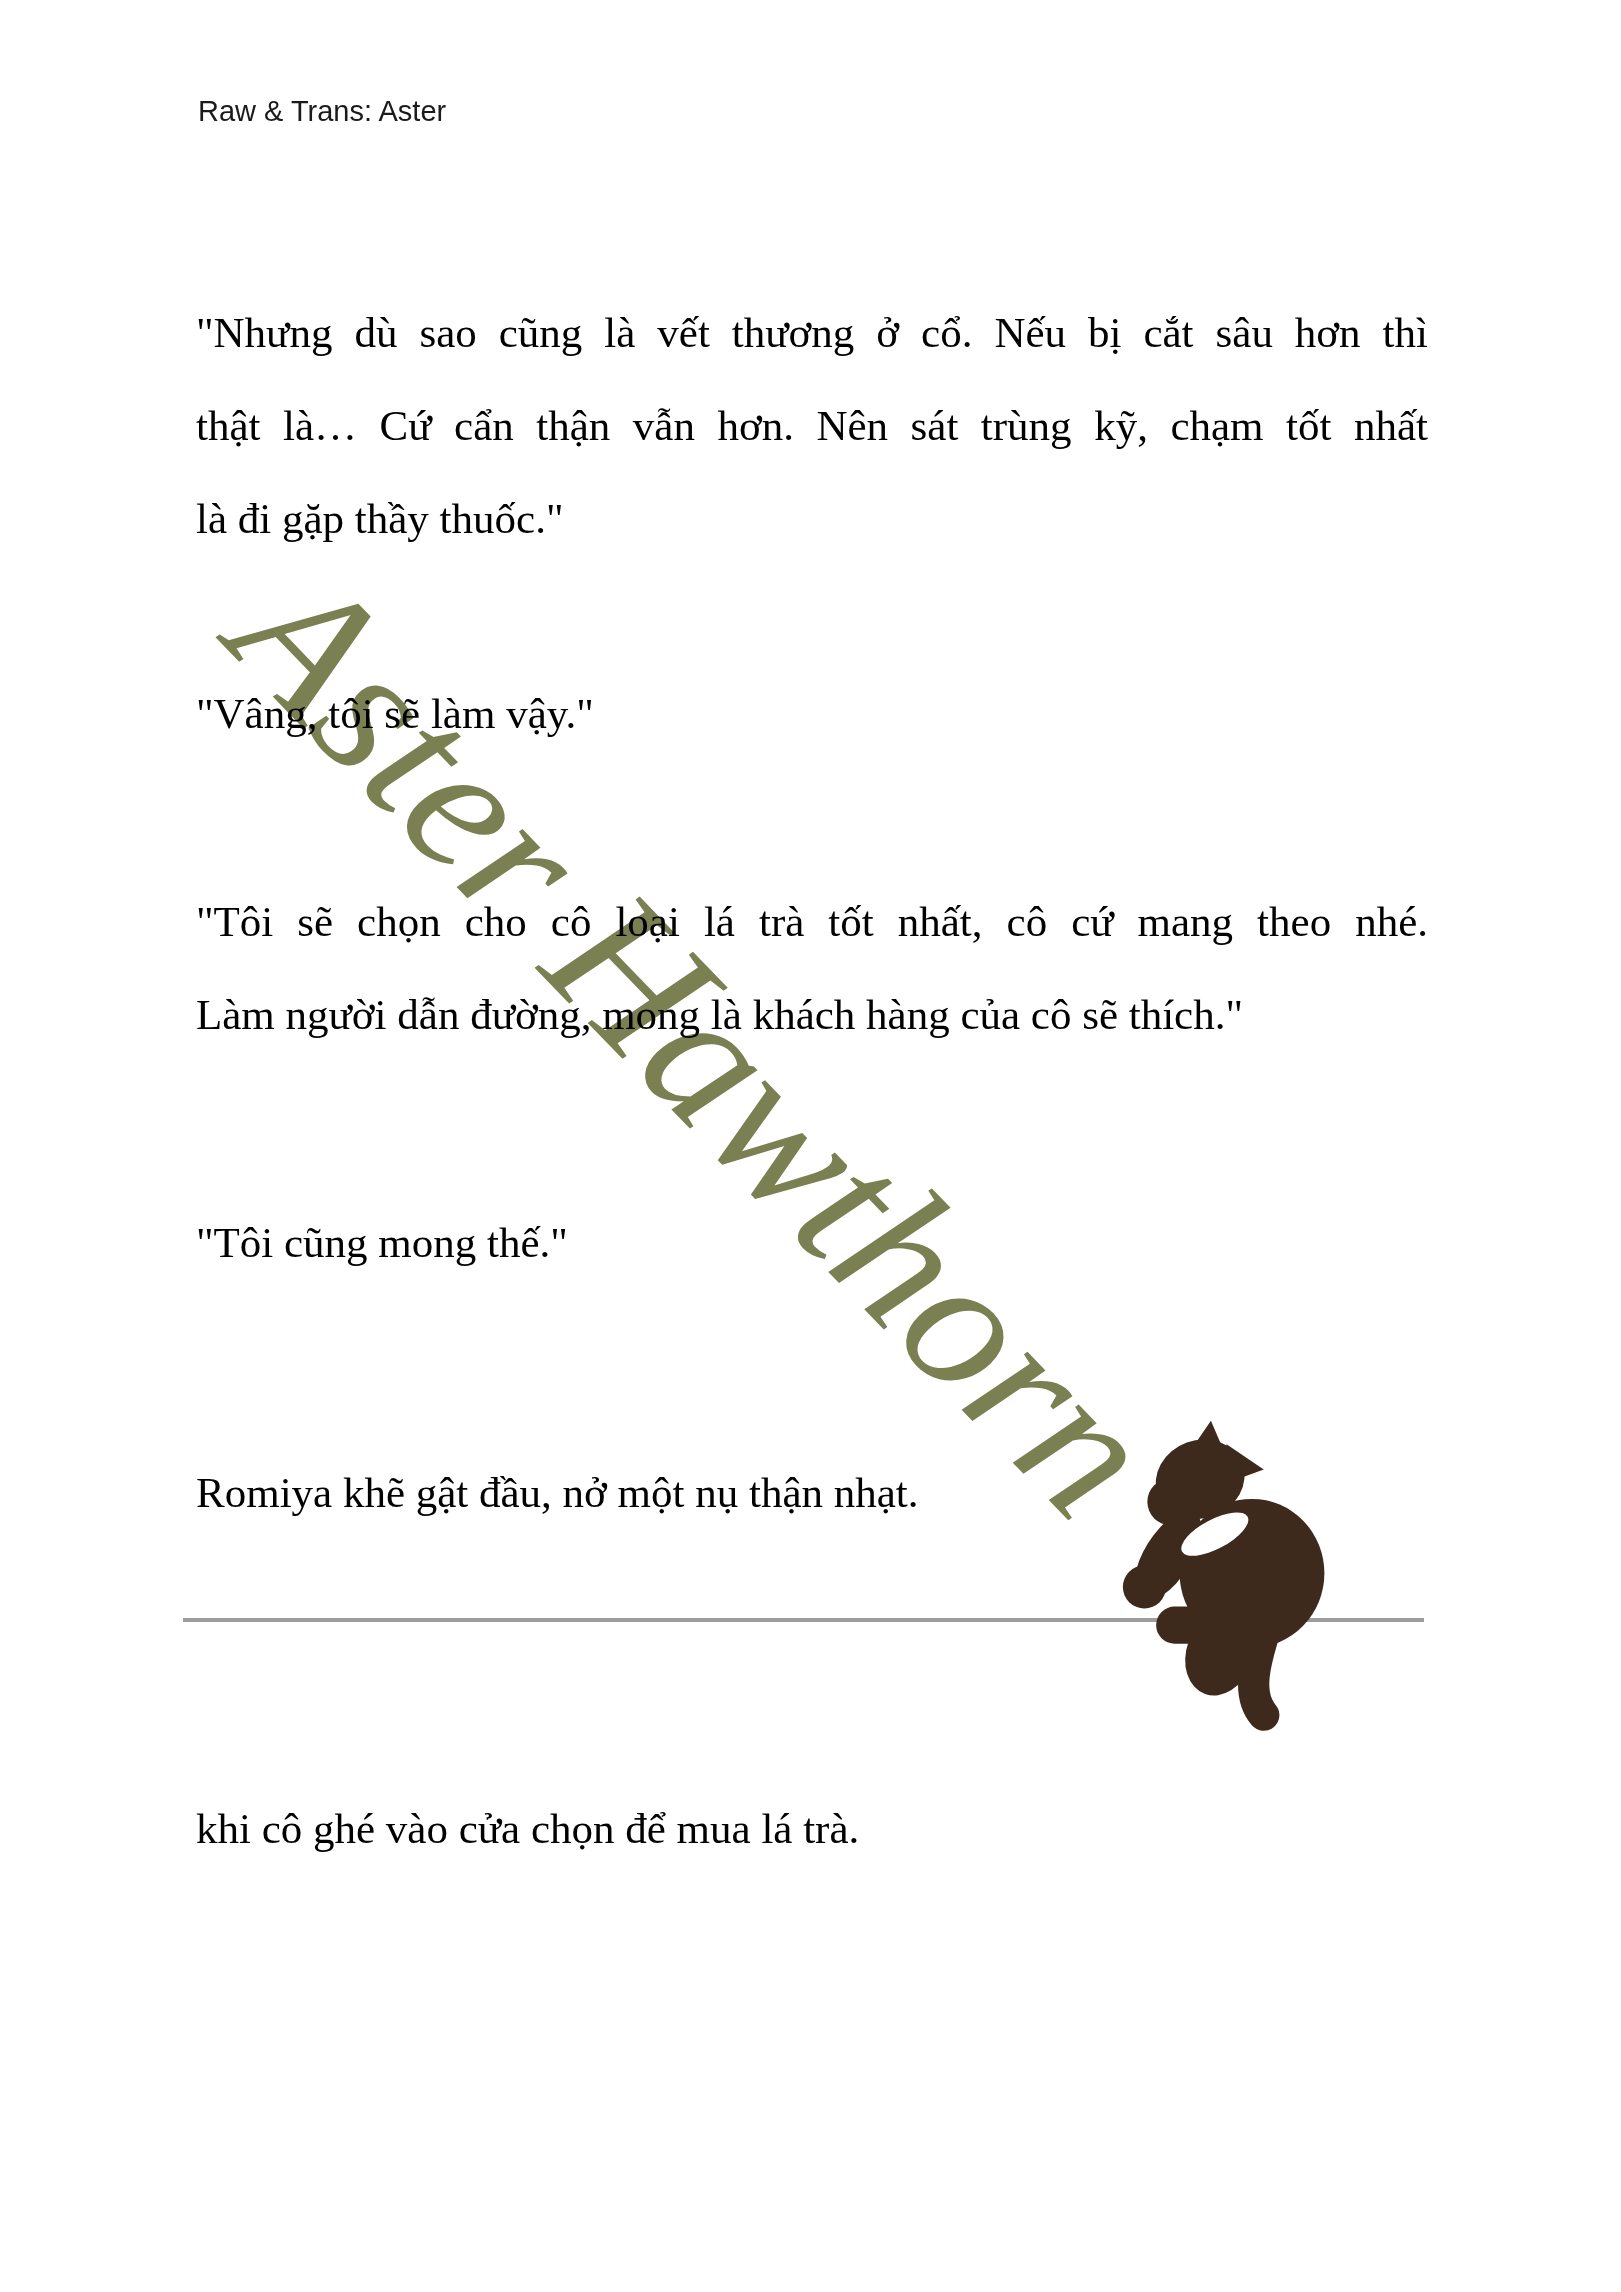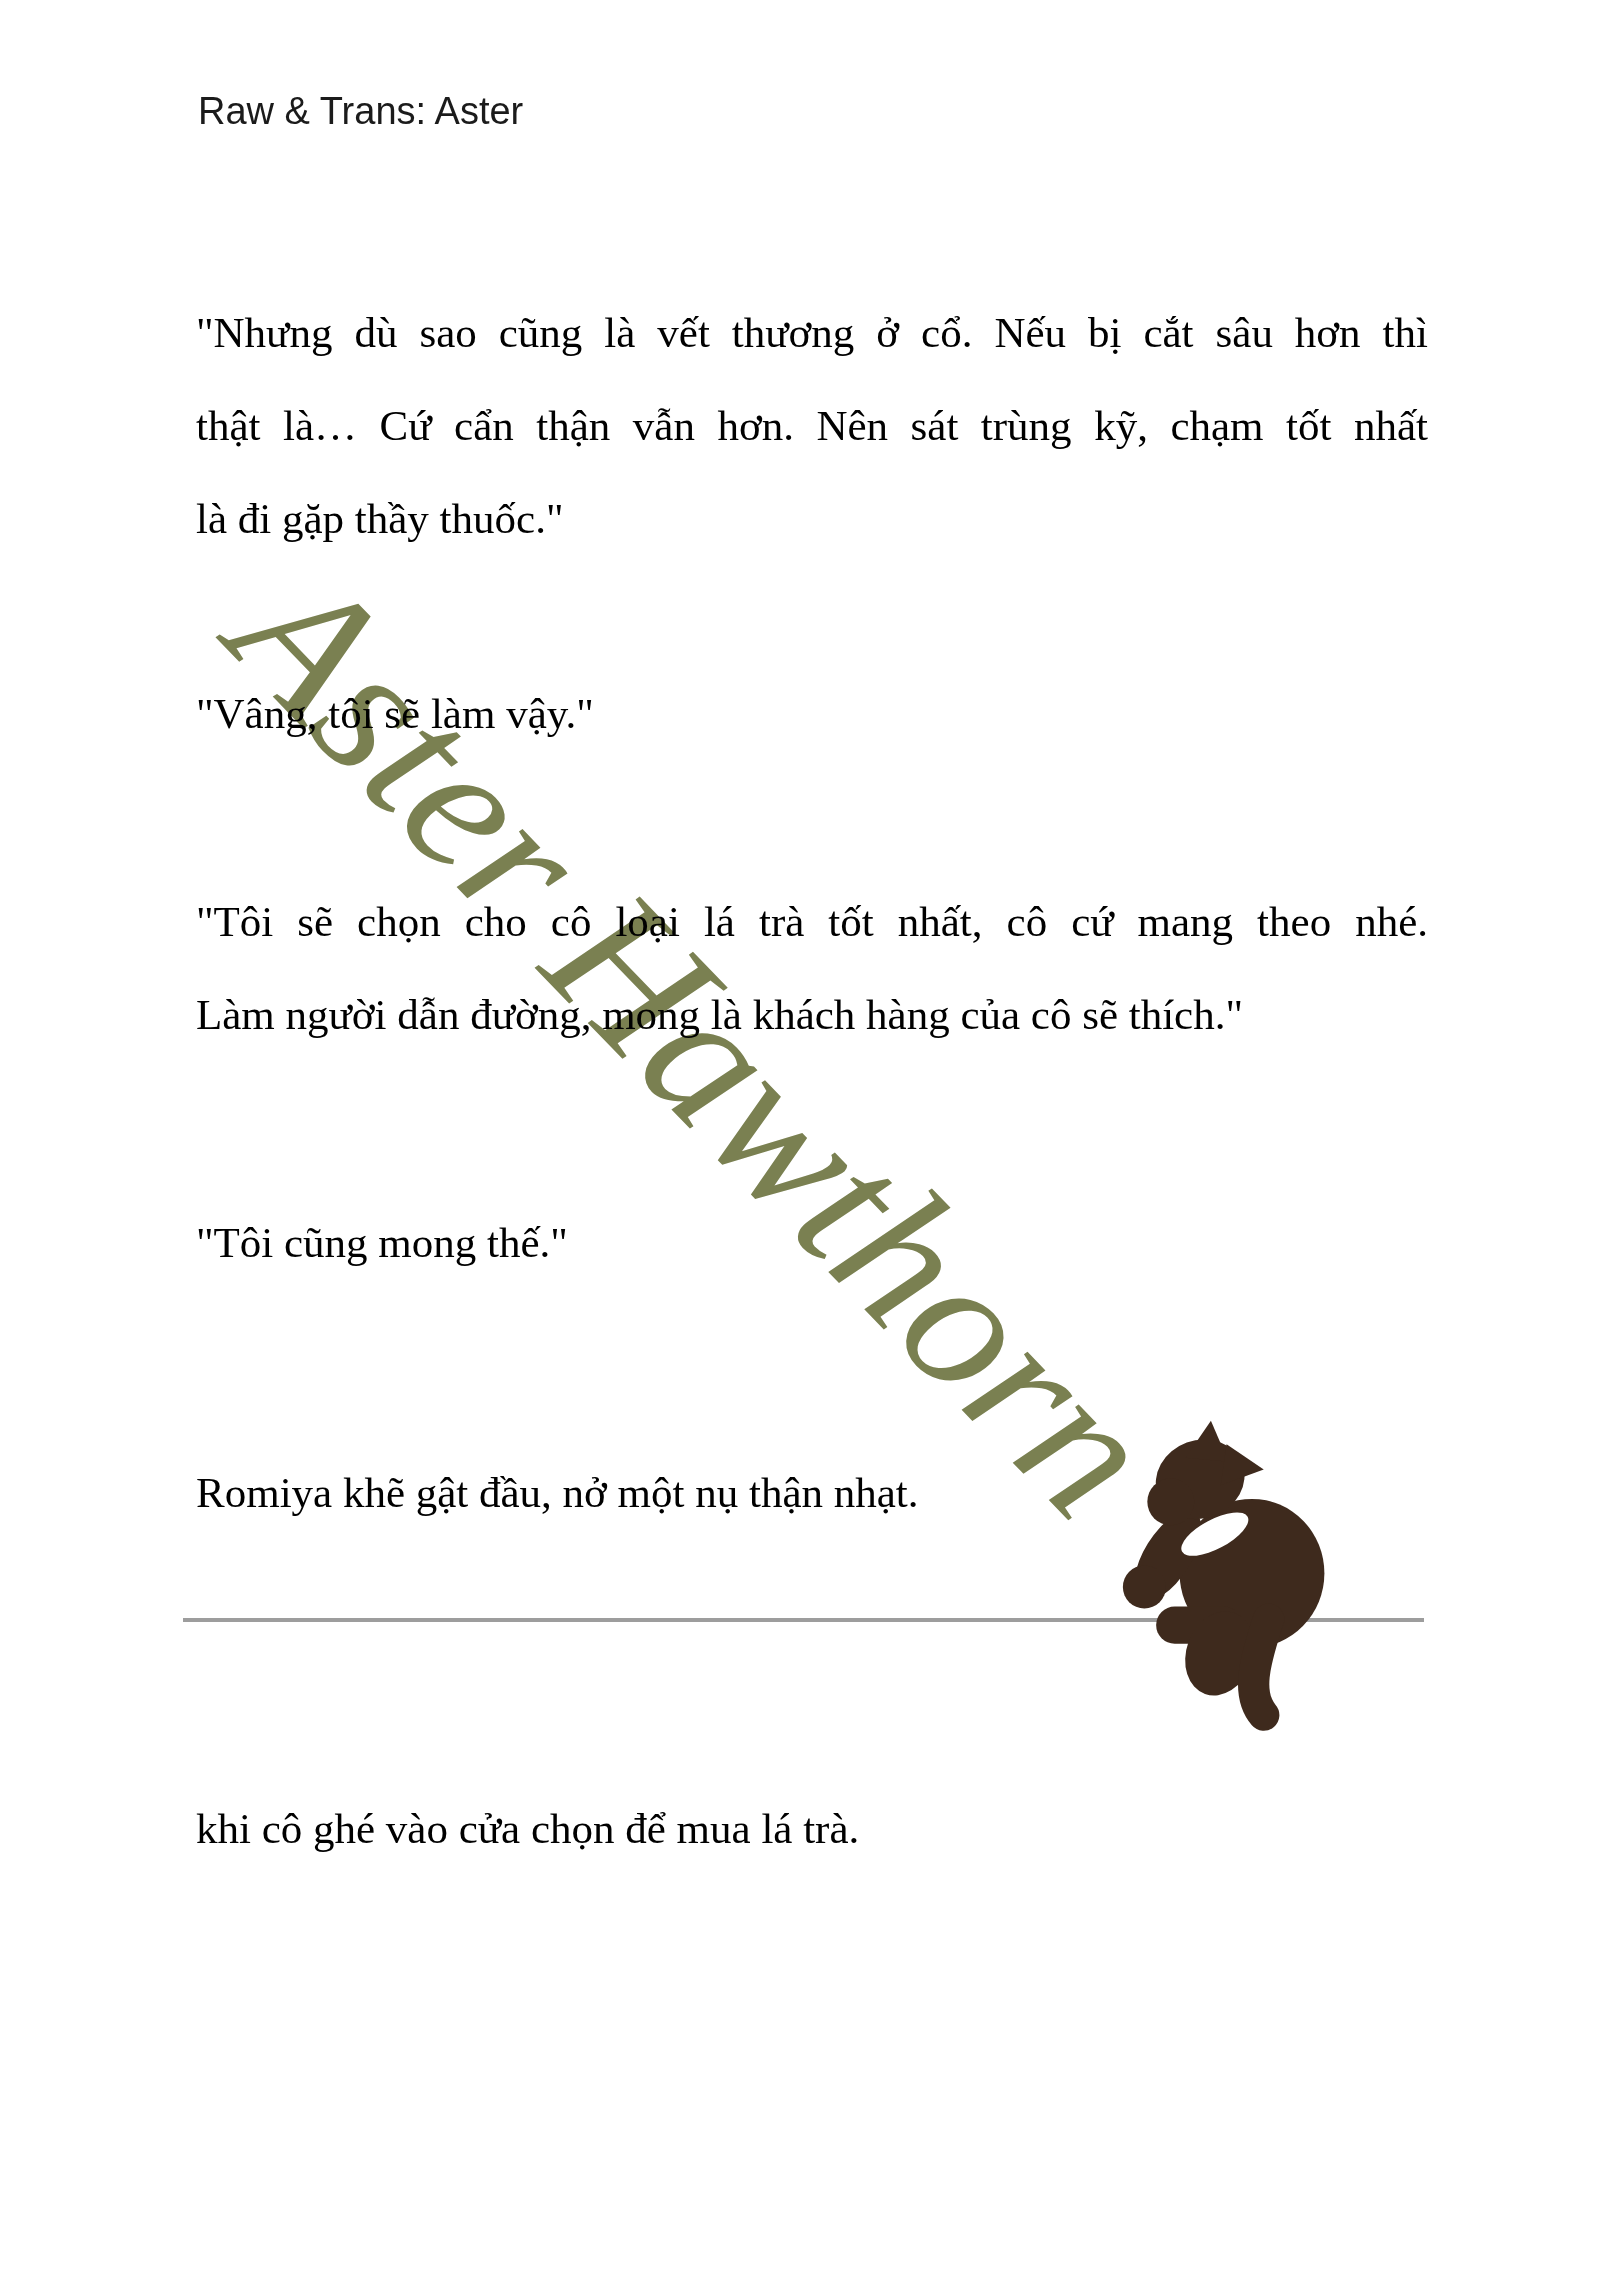--- a/index.html
+++ b/index.html
@@ -7,21 +7,21 @@
     position:relative;
     width:1621px;height:2293px;
     background:#ffffff;
     overflow:hidden;
     font-family:"Liberation Serif","DejaVu Serif",serif;
     color:#000;
   }
   .credit{
     position:absolute;left:198px;top:92px;
     font-family:"Liberation Sans","DejaVu Sans",sans-serif;
-    font-size:38px;line-height:39px;color:#1b1b1b;
+    font-size:29px;line-height:39px;color:#1b1b1b;
     z-index:2;white-space:nowrap;
   }
   .watermark{
     position:absolute;left:348px;top:524px;
     font-family:"Liberation Serif","DejaVu Serif",serif;
     font-style:italic;
     font-size:191px;line-height:1.15;
     color:var(--watermark,#7a8051);
     transform:rotate(46deg);
     transform-origin:0 0;

